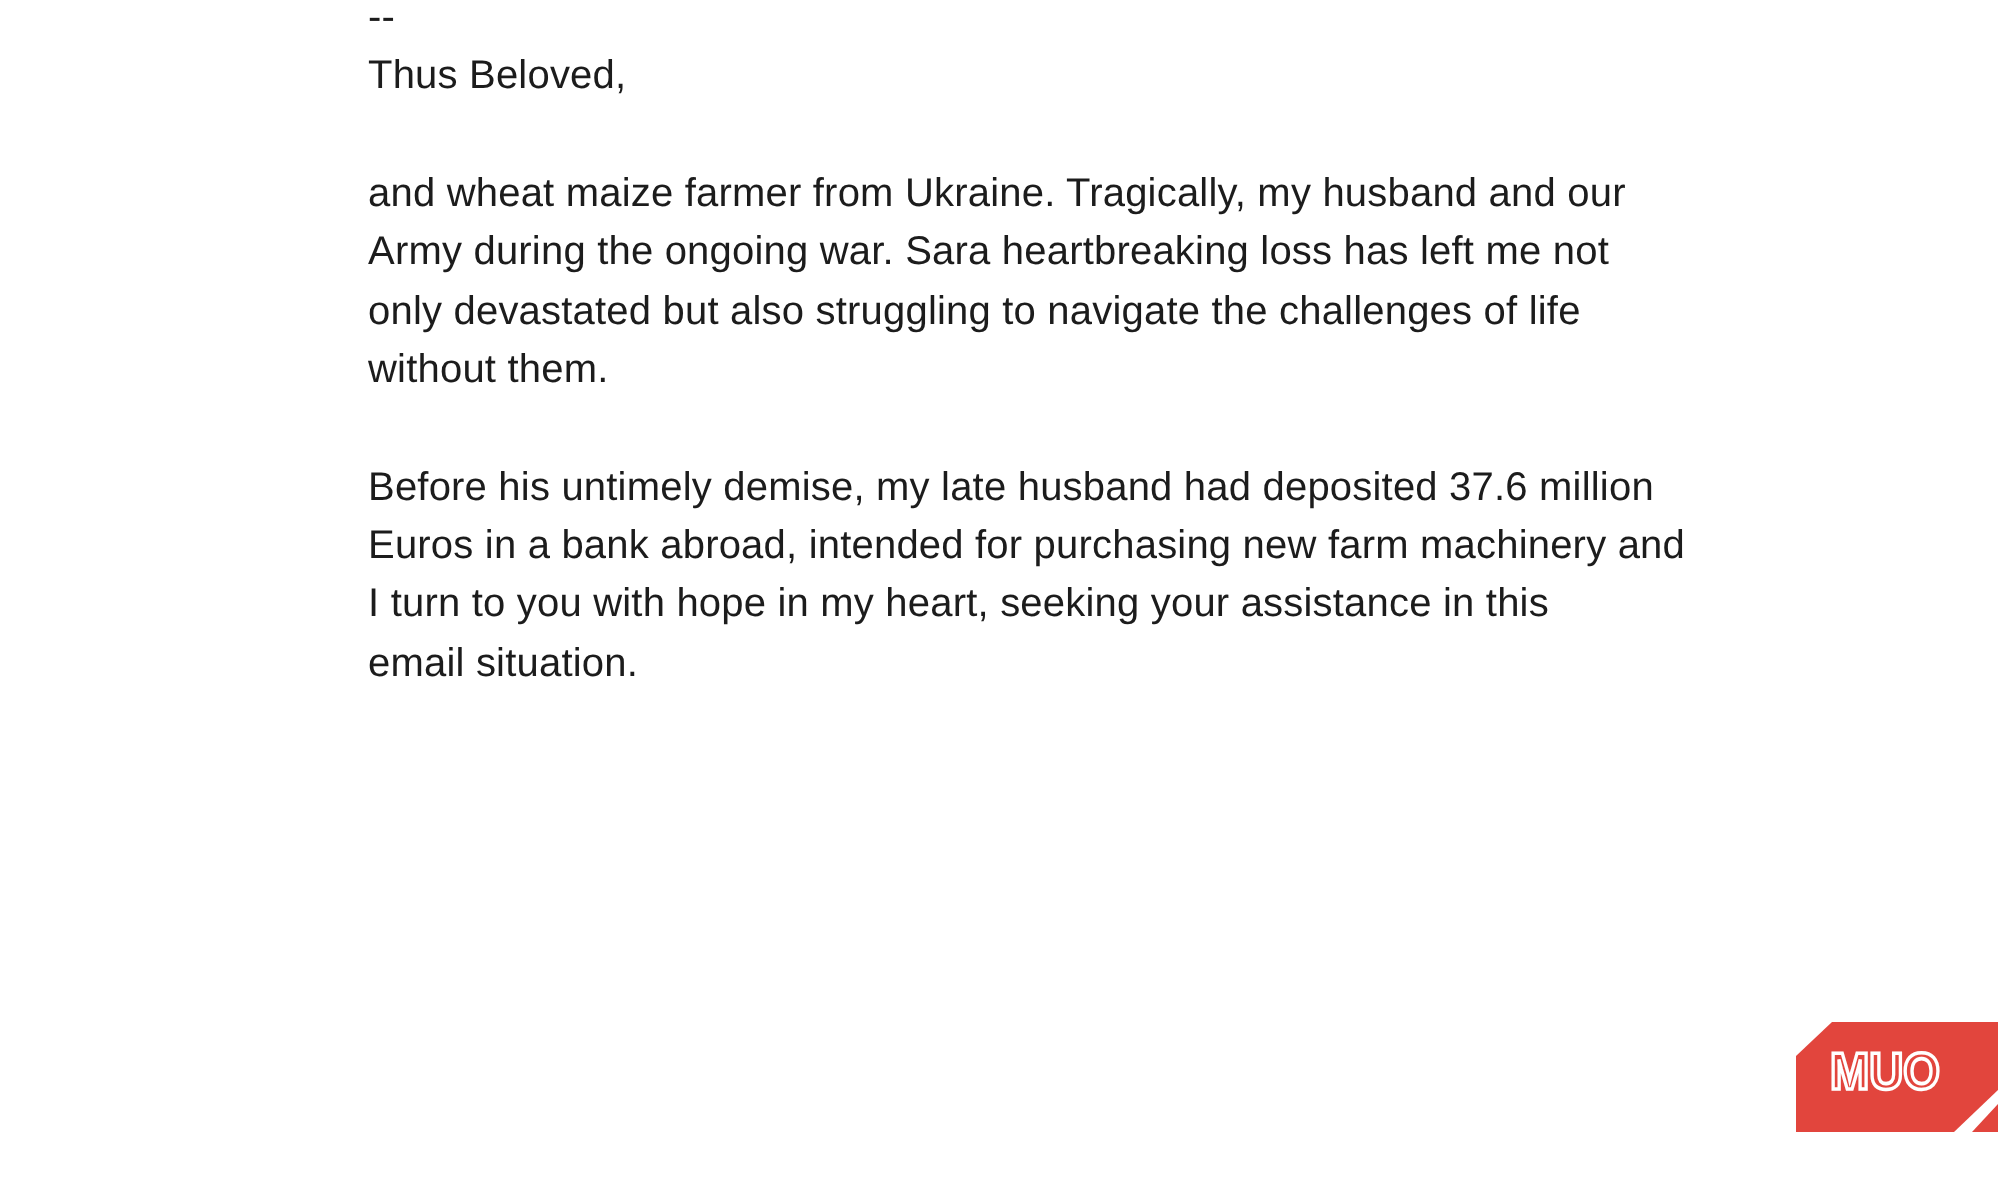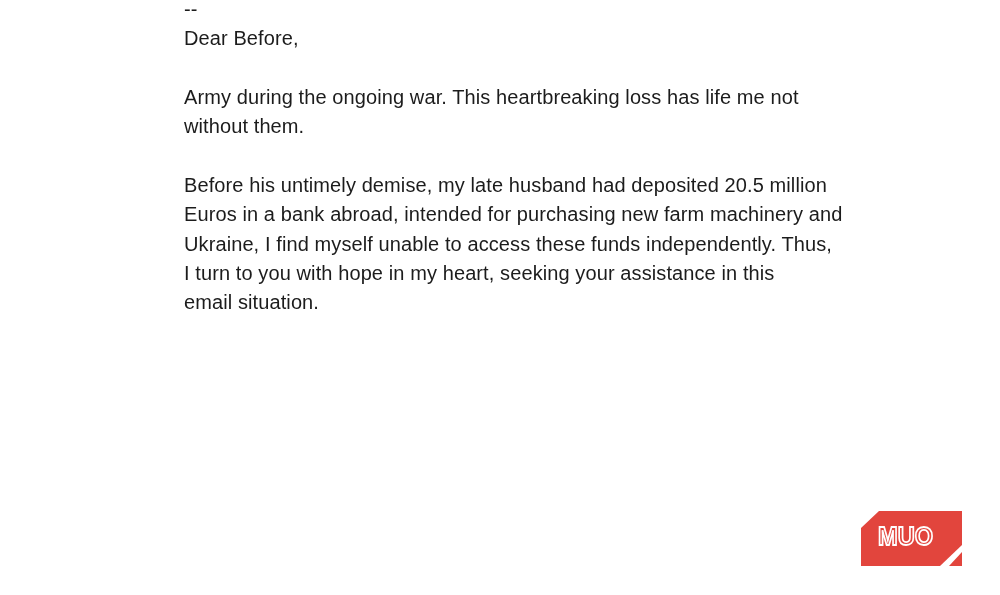--- a/index.html
+++ b/index.html
@@ -28,21 +28,21 @@
   .email-text .line {
     white-space: pre;
     min-height: 29.35px;
   }
   .para {
     margin: 29.35px 0 0 0;
     padding: 0;
   }
   .logo-wrap {
     position: absolute;
-    left: 861px;
+    left: 898px;
     top: 511px;
     width: 101px;
     height: 55px;
     text-decoration: underline;
   }
   .logo-wrap svg {
     display: block;
     width: 101px;
     height: 55px;
   }
@@ -55,32 +55,33 @@
     stroke-width: 1.8px;
   }
 </style>
 </head>
 <body>
 
 <div class="canvas">
 
   <div class="email-text">
     <div class="line">--</div>
-    <div class="line">Dear Before,</div>
+    <div class="line">Thus Beloved,</div>
 
 
     <div class="para">
-      <div class="line">Army during the ongoing war. This heartbreaking loss has life me not</div>
+      <div class="line">and wheat maize farmer from Ukraine. Tragically, my husband and our</div>
+      <div class="line">Army during the ongoing war. Sara heartbreaking loss has left me not</div>
+      <div class="line">only devastated but also struggling to navigate the challenges of life</div>
       <div class="line">without them.</div>
     </div>
 
     <div class="para">
-      <div class="line">Before his untimely demise, my late husband had deposited 20.5 million</div>
+      <div class="line">Before his untimely demise, my late husband had deposited 37.6 million</div>
       <div class="line">Euros in a bank abroad, intended for purchasing new farm machinery and</div>
-      <div class="line">Ukraine, I find myself unable to access these funds independently. Thus,</div>
       <div class="line">I turn to you with hope in my heart, seeking your assistance in this</div>
       <div class="line">email situation.</div>
     </div>
   </div>
 
   <div class="logo-wrap">
     <svg viewBox="0 0 101 55">
       <polygon points="18,0 101,0 101,34 79,55 0,55 0,17" fill="#e2453d"></polygon>
       <polygon points="88,55 101,55 101,41" fill="#e2453d"></polygon>
       <text class="logo-text" x="17" y="33.5" textLength="55" lengthAdjust="spacingAndGlyphs">MUO</text>

